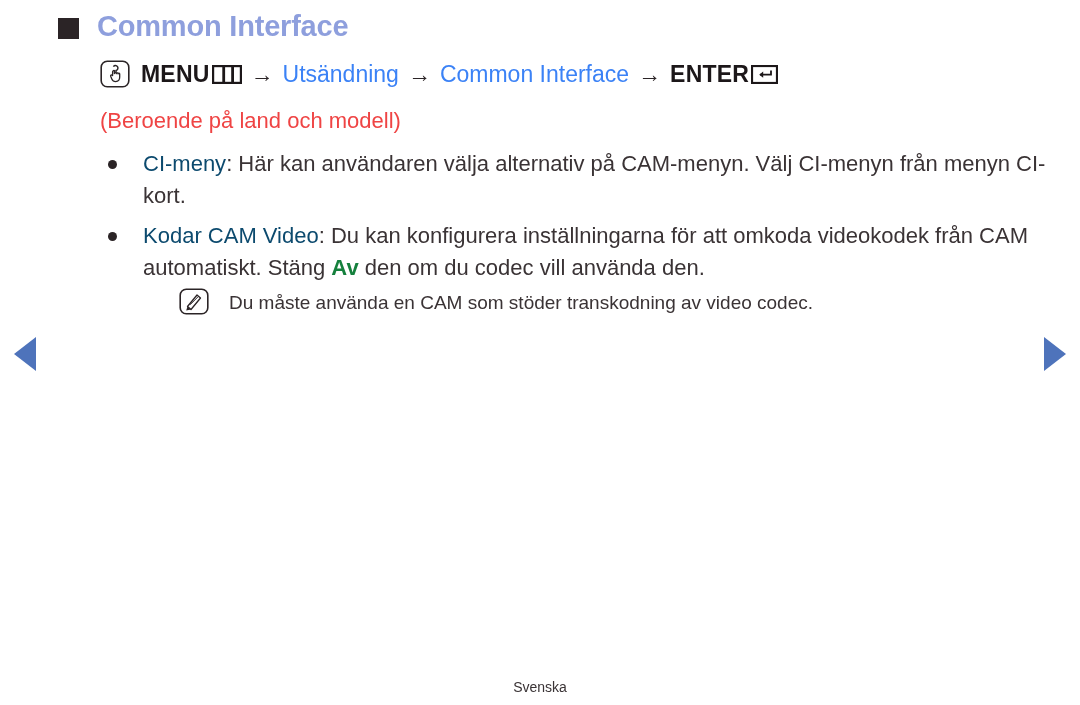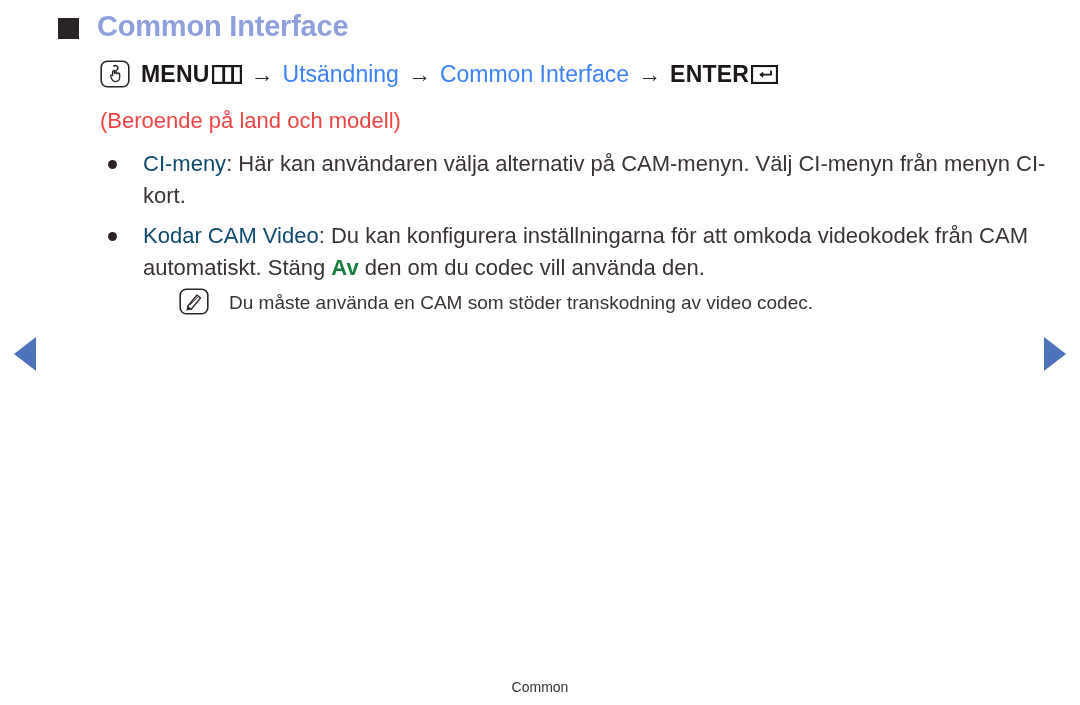--- a/index.html
+++ b/index.html
@@ -250,15 +250,15 @@
       <path d="M8.5 18.5 L18.0 7.0 L21.5 10.0 L12.0 21.5 z" fill="#ffffff" stroke="#2b2426" stroke-width="1.3" stroke-linejoin="round"></path>
       <path d="M11.0 16.8 L19.4 8.4" fill="none" stroke="#2b2426" stroke-width="1.0"></path>
       <path d="M8.5 18.5 L12.0 21.5 L7.2 22.6 z" fill="#2b2426"></path>
     </svg>
     <span class="note-text">Du måste använda en CAM som stöder transkodning av video codec.</span>
   </div>
 
   <div class="nav-arrow left"></div>
   <div class="nav-arrow right"></div>
 
-  <div class="footer">Common</div>
+  <div class="footer">Svenska</div>
 
 </div>
 
 </body></html>

